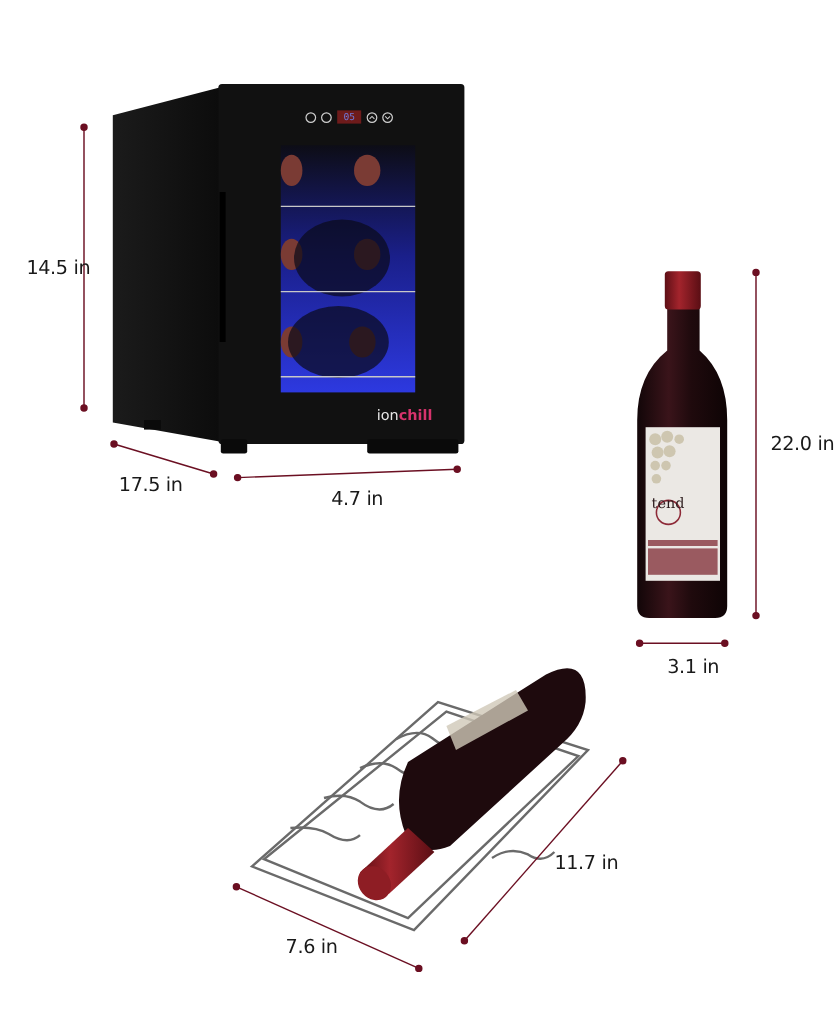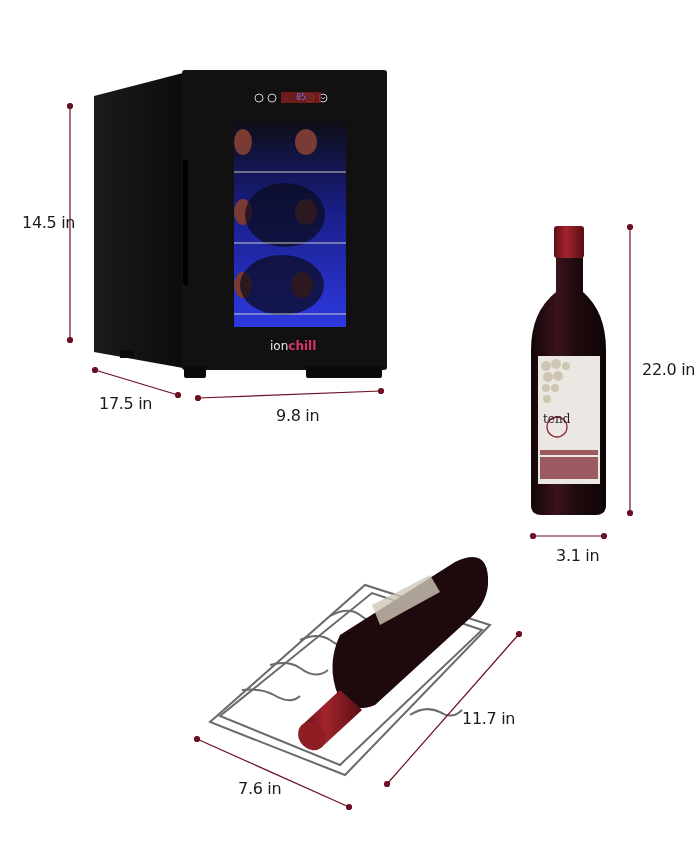--- a/index.html
+++ b/index.html
@@ -1,22 +1,22 @@
 <!DOCTYPE html>
 <html><head>
 <meta charset="utf-8">
 <style>
   html, body { margin: 0; padding: 0; background: #ffffff; }
   body { width: 700px; height: 855px; position: relative; overflow: hidden; font-family: "Liberation Sans", sans-serif; }
   .stage { position: absolute; left: 0; top: 0; width: 700px; height: 855px; }
   .dim-label { position: absolute; font-family: "DejaVu Sans", sans-serif; font-size: 16px; color: #1a1a1a; letter-spacing: -0.3px; white-space: nowrap; }
   .logo { position: absolute; font-family: "DejaVu Sans", sans-serif; font-size: 12px; font-weight: bold; }
-  .logo .a { color: #e8e8e8; font-weight: normal; }
+  .logo .a { color: #e8e8e8; font-weight: normal; margin-left: 44px; }
   .logo .b { color: #d6336c; }
-  .display { position: absolute; left: 281px; top: 92px; width: 40px; height: 11px; background: #7f1d1d; opacity: .85; color: #7f8cff; font-size: 8px; font-family: "DejaVu Sans Mono", monospace; text-align: center; line-height: 11px; }
+  .display { position: absolute; left: 281px; top: 92px; width: 20px; height: 11px; background: #7f1d1d; opacity: .85; color: #7f8cff; font-size: 8px; font-family: "DejaVu Sans Mono", monospace; text-align: center; line-height: 11px; }
 </style>
 </head>
 <body>
 
 <div class="stage">
 <svg width="700" height="855" viewBox="0 0 700 855" xmlns="http://www.w3.org/2000/svg" style="position:absolute;left:0;top:0;">
   <defs>
     <linearGradient id="glassGrad" x1="0" y1="0" x2="0" y2="1">
       <stop offset="0" stop-color="#0d0d16"></stop>
       <stop offset="0.45" stop-color="#1a1f8a"></stop>
@@ -147,18 +147,18 @@
 <div class="display">05</div>
 
 <div class="logo" style="left:270px;top:339px;">
   <span class="a">ion</span><span class="b">chill</span>
 </div>
 
 <div style="position:absolute;left:543px;top:412px;font-family:'DejaVu Serif',serif;font-size:12px;color:#2b1a1c;">tend</div>
 
 <div class="dim-label" style="left:22px;top:213px;">14.5 in</div>
 <div class="dim-label" style="left:99px;top:394px;text-align:center;">17.5 in</div>
-<div class="dim-label" style="left:276px;top:406px;">9.8 in</div>
+<div class="dim-label" style="left:276px;top:406px;">4.7 in</div>
 <div class="dim-label" style="left:642px;top:360px;">22.0 in</div>
 <div class="dim-label" style="left:556px;top:546px;">3.1 in</div>
 <div class="dim-label" style="left:462px;top:709px;text-align:right;">11.7 in</div>
 <div class="dim-label" style="left:238px;top:779px;text-align:center;">7.6 in</div>
 </div>
 
 </body></html>

